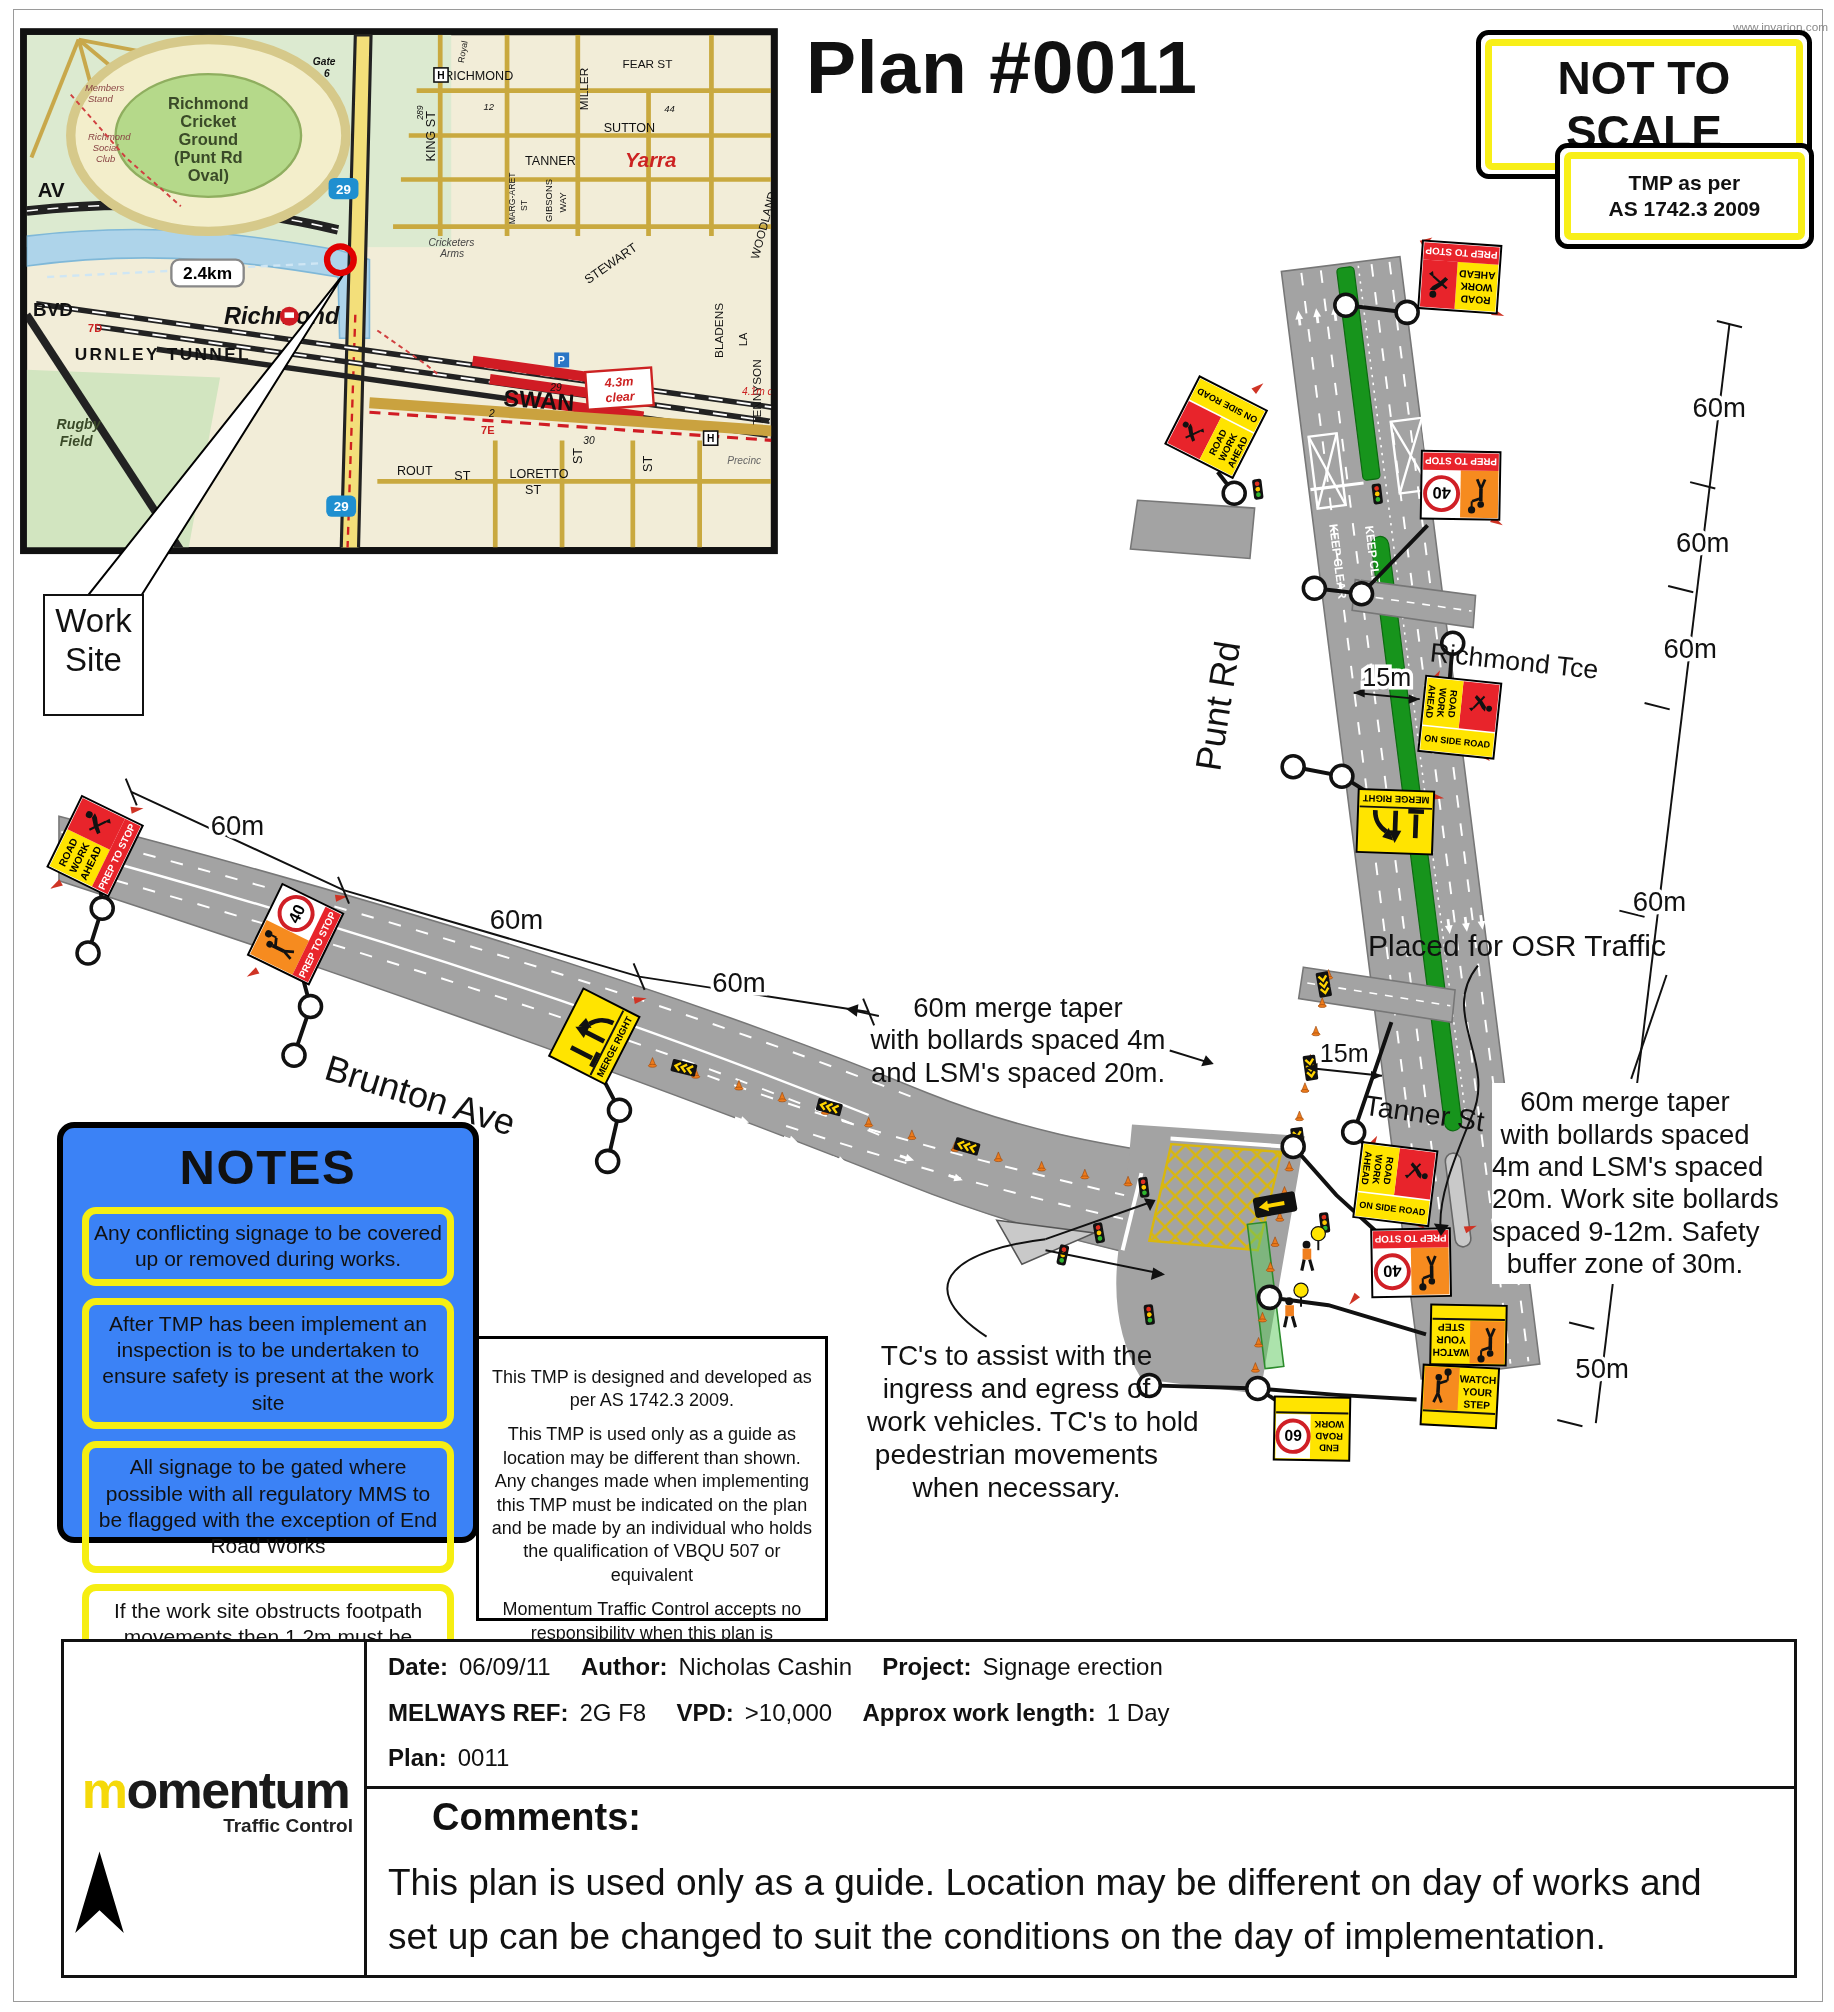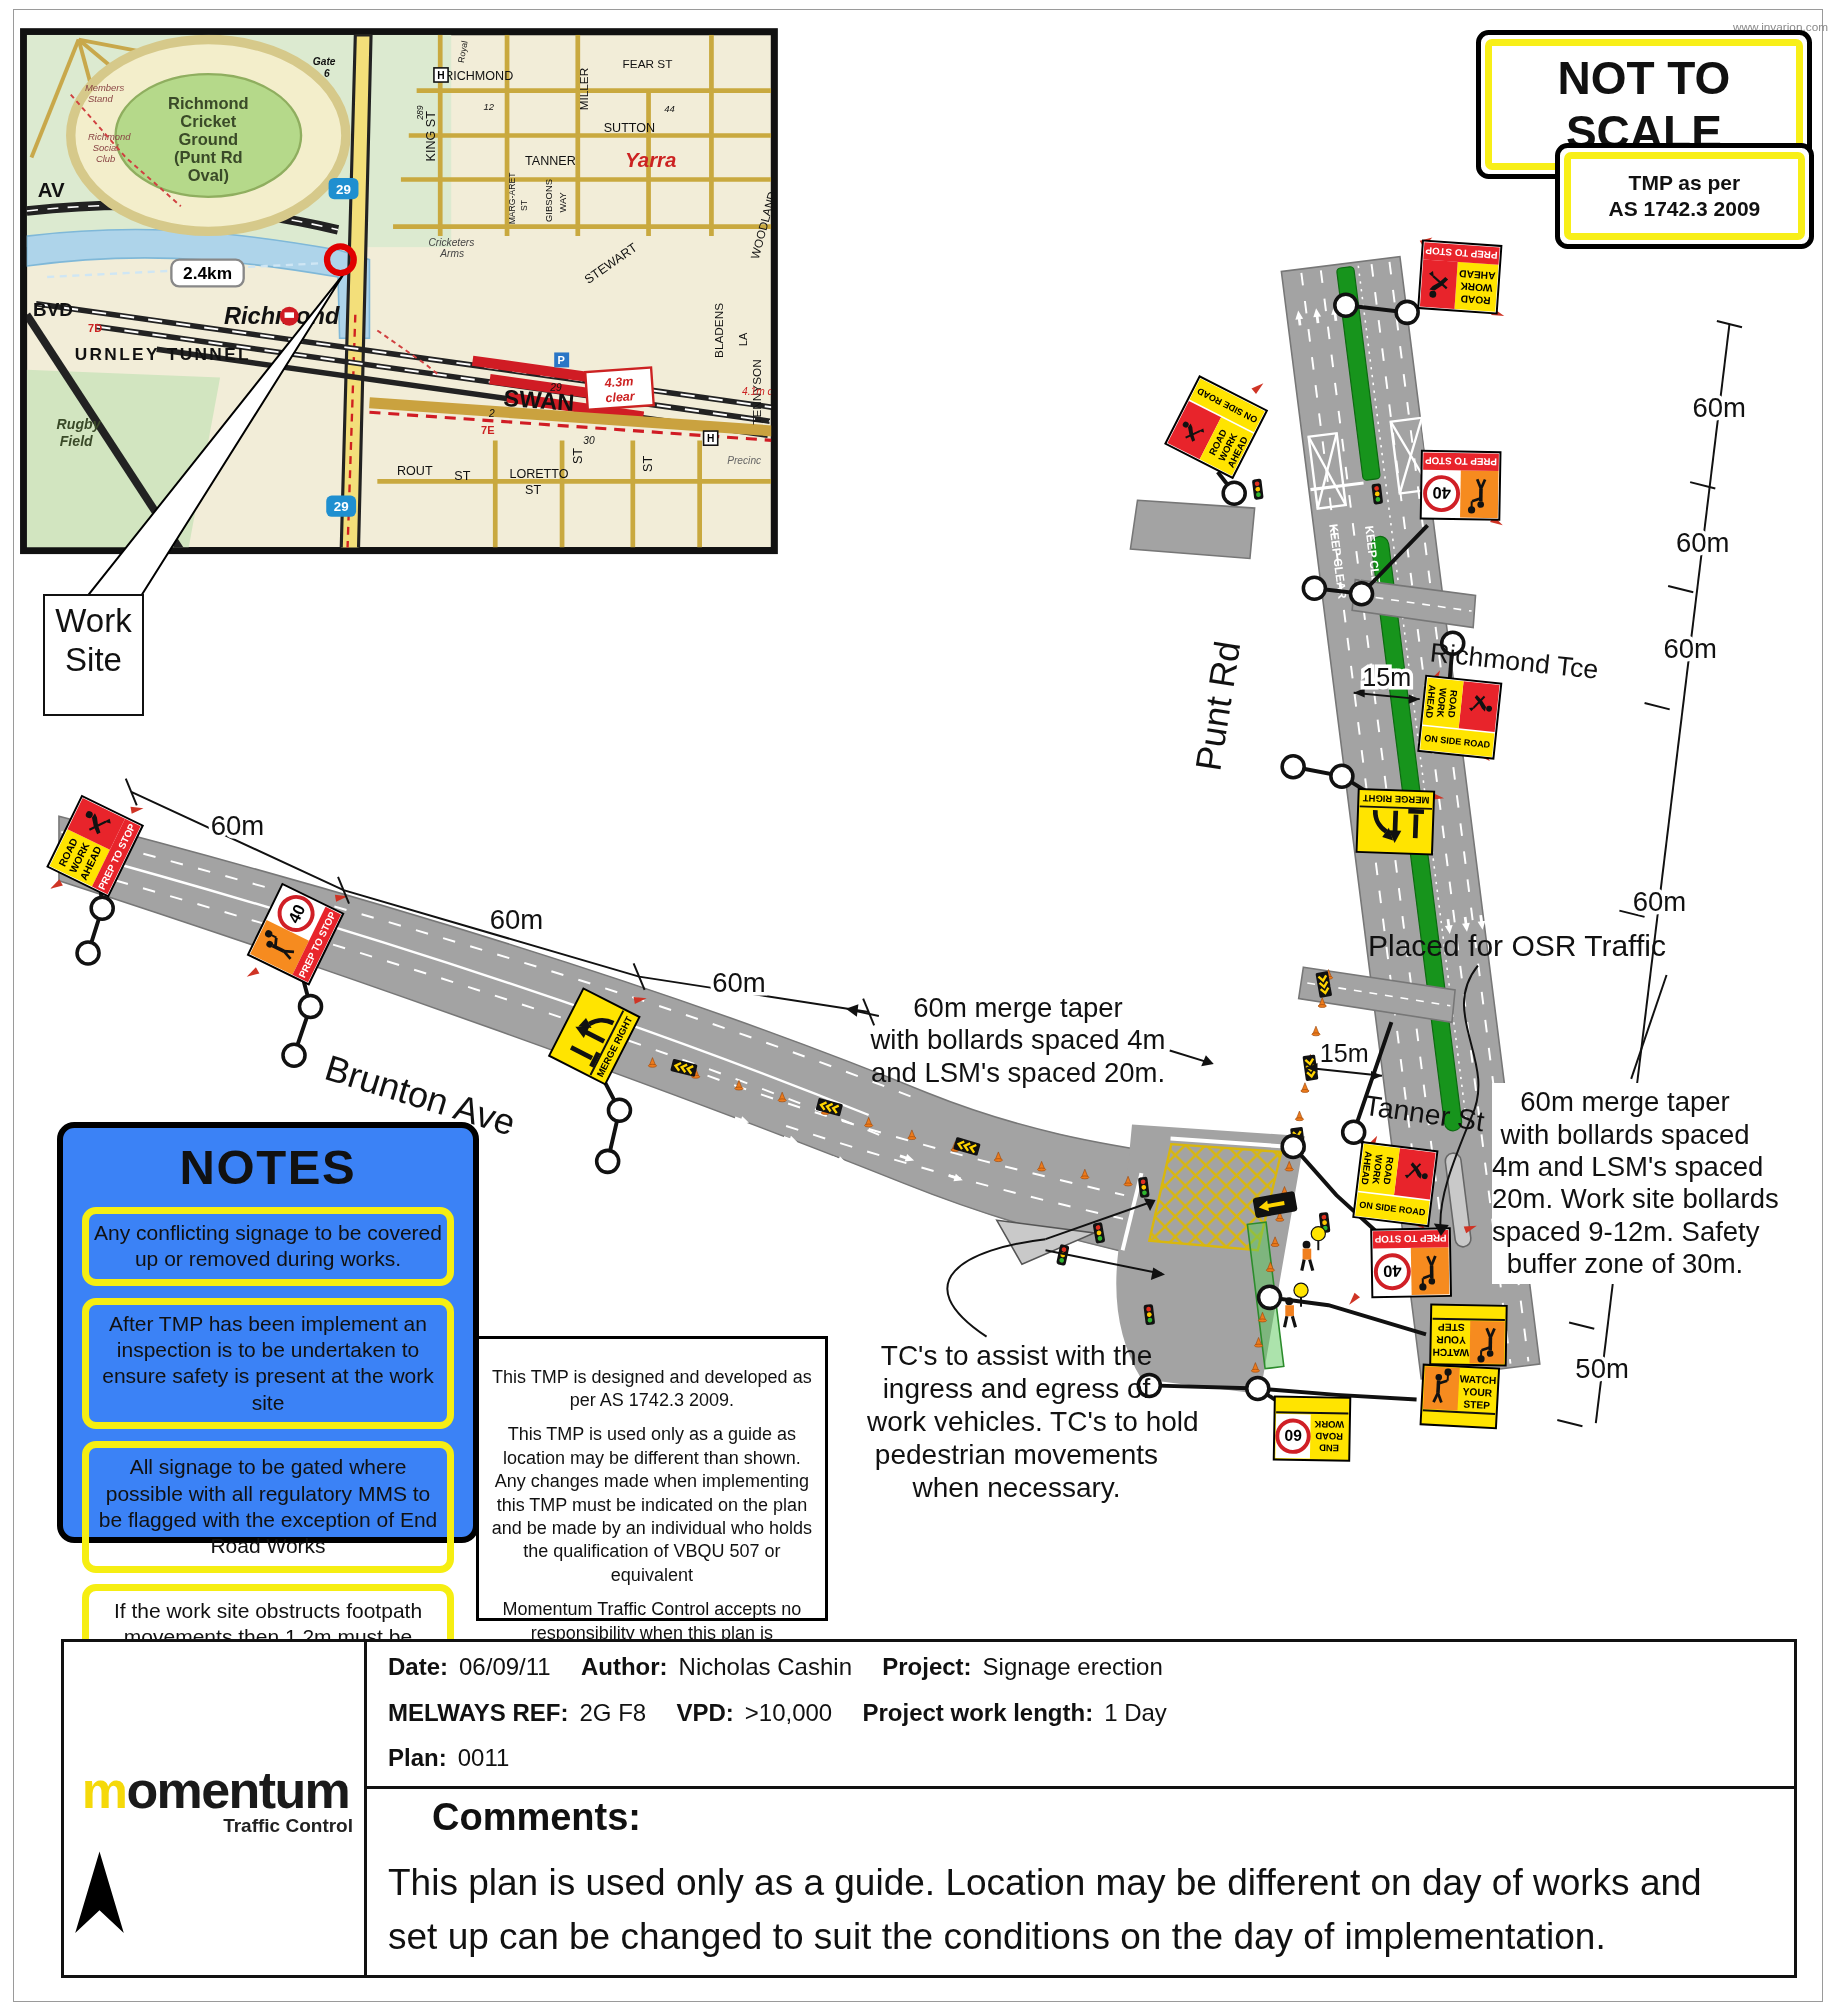--- a/index.html
+++ b/index.html
@@ -627,20 +627,21 @@
   </g>
   <g fill="#111">
     <polygon points="1833,1572 1824,1556 1843,1558"></polygon>
     <polygon points="1470,1526 1455,1524 1463,1540"></polygon>
     <polygon points="1482,1621 1467,1612 1464,1628"></polygon>
     <polygon points="1076,1283 1092,1277 1090,1293"></polygon>
     <polygon points="1544,1353 1528,1356 1534,1342"></polygon>
   </g>
 </svg>
 
+<div class="abs title" style="left:806px;top:23.6px;">Plan #0011</div>
 <div class="abs watermark" style="left:1733px;top:20.4px;">www.invarion.com</div>
 
 <div class="abs badge nts" style="left:1476px;top:30px;width:318px;">
   <div class="inner">NOT TO SCALE</div>
 </div>
 <div class="abs badge tmp" style="left:1555px;top:143px;width:241px;">
   <div class="inner">
     <div>TMP as per</div>
     <div>AS 1742.3 2009</div>
   </div>
@@ -695,21 +696,21 @@
     <span class="sub">Traffic Control</span>
   </div>
   <div class="frow" style="top:11px;">
     <span class="lbl">Date:</span><span class="val">06/09/11</span>
     <span class="lbl">Author:</span><span class="val">Nicholas Cashin</span>
     <span class="lbl">Project:</span><span class="val">Signage erection</span>
   </div>
   <div class="frow" style="top:57px;">
     <span class="lbl">MELWAYS REF:</span><span class="val">2G F8</span>
     <span class="lbl">VPD:</span><span class="val">&gt;10,000</span>
-    <span class="lbl">Project work length:</span><span class="val">1 Day</span>
+    <span class="lbl">Approx work length:</span><span class="val">1 Day</span>
   </div>
   <div class="frow" style="top:102px;">
     <span class="lbl">Plan:</span><span class="val">0011</span>
   </div>
   <div class="frow comments" style="top:154px;margin-left:44px;">Comments:</div>
   <div class="frow commenttext" style="top:206px;width:1336px;white-space:normal;">This plan is used only as a guide. Location may be different on day of works and set up can be changed to suit the conditions on the day of implementation.</div>
   <svg width="71" height="94" style="position:absolute;right:14px;top:208px;" viewBox="0 0 90 120">
     <polygon points="45,2 14,106 45,77 76,106" fill="#000"></polygon>
   </svg>
 </div>

